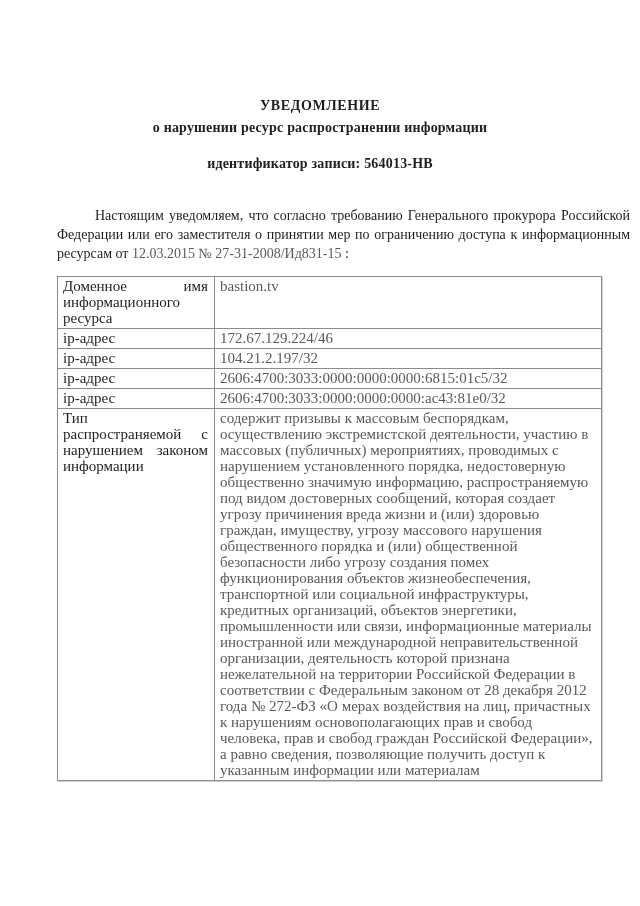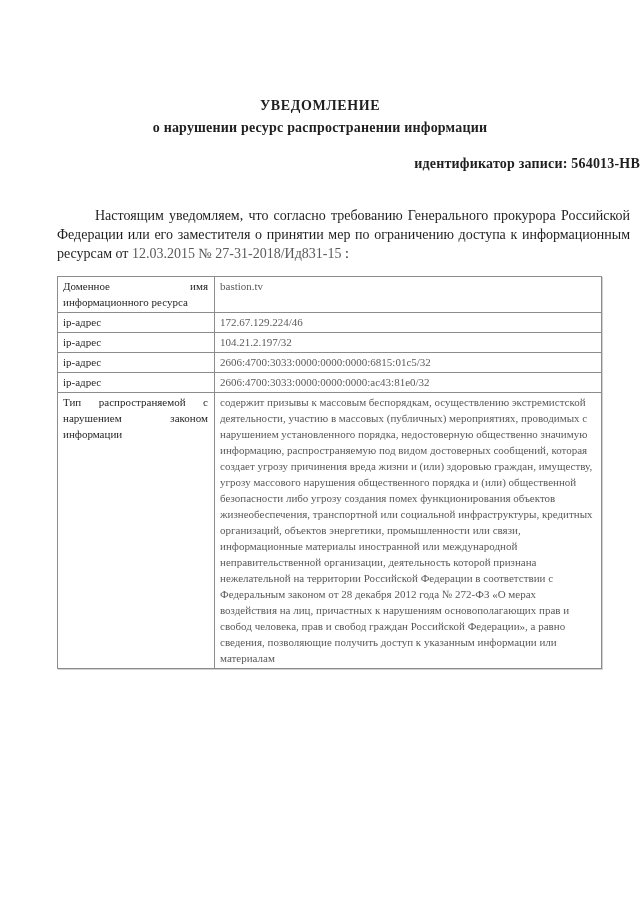--- a/index.html
+++ b/index.html
@@ -33,21 +33,20 @@
     letter-spacing: 0.6px;
   }
   .doc-subtitle {
     line-height: 22px;
     letter-spacing: 0.2px;
   }
   .doc-id {
     margin-top: 14px;
     line-height: 22px;
     letter-spacing: 0.2px;
-    text-align: right;
   }
   .content {
     padding-left: 57px;
     padding-right: 10px;
   }
   .para {
     margin: 0 0 6px 0;
     font-size: 14px;
     line-height: 19px;
     text-align: justify;
@@ -58,21 +57,21 @@
     margin-top: 31px;
   }
   .muted {
     color: #5a5a5a;
   }
   .viol-table {
     margin-top: 13px;
     width: 545px;
     border-collapse: collapse;
     table-layout: fixed;
-    font-size: 11px;
+    font-size: 15px;
     line-height: 16px;
     box-shadow: 1px 1px 0 rgba(0,0,0,0.18);
   }
   .viol-table td {
     border: 1px solid #8c8c8c;
     padding: 1px 6px 2px 5px;
     vertical-align: top;
   }
   td.cell-label {
     width: 145px;
@@ -96,21 +95,21 @@
 <div class="page">
 
   <div class="header">
     <div class="doc-title">УВЕДОМЛЕНИЕ</div>
     <div class="doc-subtitle">о нарушении ресурс распространении информации</div>
     <div class="doc-id">идентификатор записи: 564013-НВ</div>
   </div>
 
   <div class="content">
 
-    <p class="para para-first"><span>Настоящим уведомляем, что согласно требованию Генерального прокурора Российской Федерации или его заместителя о принятии мер по ограничению доступа к информационным ресурсам от</span> <span class="muted">12.03.2015 № 27-31-2018/Ид831-15</span> <span>:</span></p>
+    <p class="para para-first"><span>Настоящим уведомляем, что согласно требованию Генерального прокурора Российской Федерации или его заместителя о принятии мер по ограничению доступа к информационным ресурсам от</span> <span class="muted">12.03.2015 № 27-31-2008/Ид831-15</span> <span>:</span></p>
 
 
     <table class="viol-table">
       <tbody>
           <tr>
             <td class="cell-label">Доменное имя информационного ресурса</td>
             <td class="cell-value">bastion.tv</td>
           </tr>
           <tr>
             <td class="cell-label">ip-адрес</td>

